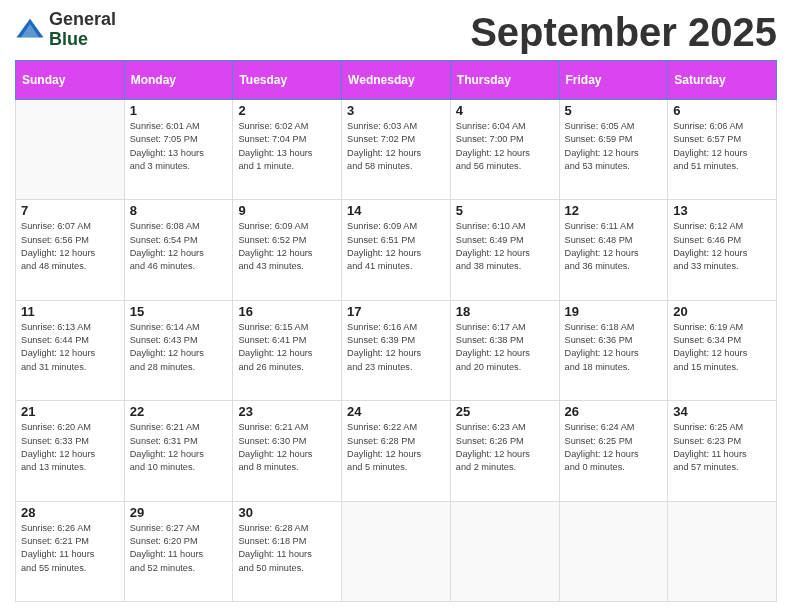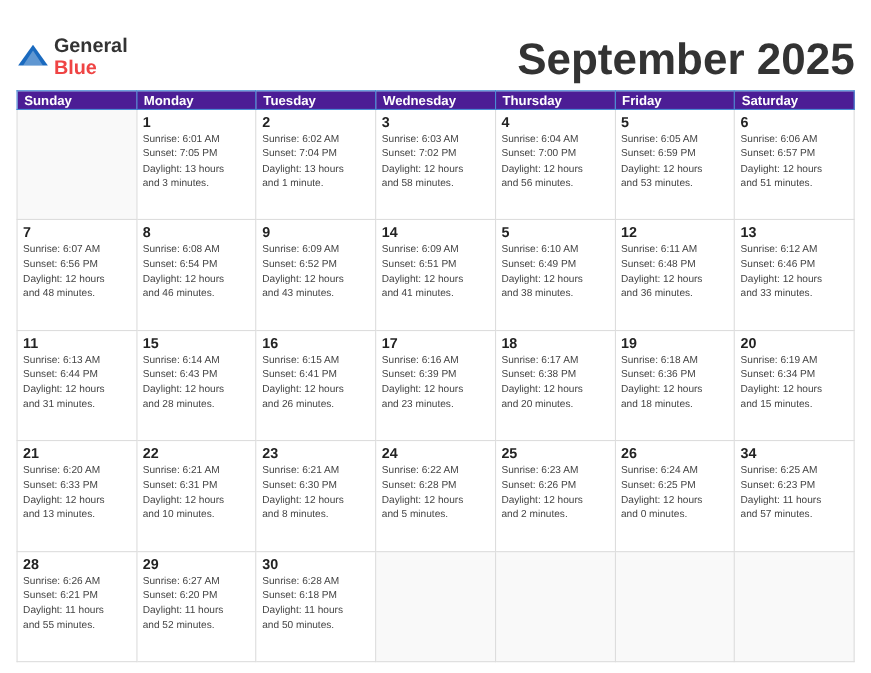--- a/index.html
+++ b/index.html
@@ -15,34 +15,33 @@
       height: 612px;
       padding: 10px 15px;
       display: flex;
       flex-direction: column;
     }
     .header {
       display: flex;
       justify-content: space-between;
       align-items: flex-start;
       margin-bottom: 6px;
-      margin-top: 22px;
     }
     .logo {
       display: flex;
       align-items: center;
       gap: 4px;
     }
     .logo-text {
       font-size: 18px;
       font-weight: bold;
       line-height: 1.1;
     }
     .logo-text .general { color: #333; }
-    .logo-text .blue { color: #ef4444; }
+    .logo-text .blue { color: #14532d; }
     .logo-icon {
       width: 30px;
       height: 30px;
     }
     .title-area {
       text-align: right;
     }
     .month-title {
       font-size: 40px;
       font-weight: bold;
@@ -54,26 +53,26 @@
       color: #555;
     }
     .calendar {
       flex: 1;
       border: 1px solid #ccc;
       border-collapse: collapse;
       width: 100%;
       table-layout: fixed;
     }
     .calendar th {
-      background-color: #4c1d95;
+      background-color: #d946ef;
       color: #fff;
       font-size: 12px;
       font-weight: bold;
       text-align: left;
-      padding: 1px 6px;
+      padding: 12px 6px;
       border: 1px solid #4a8ad4;
     }
     .calendar td {
       vertical-align: top;
       border: 1px solid #ddd;
       padding: 3px 5px;
       font-size: 9.5px;
       color: #333;
       height: 90px;
     }

